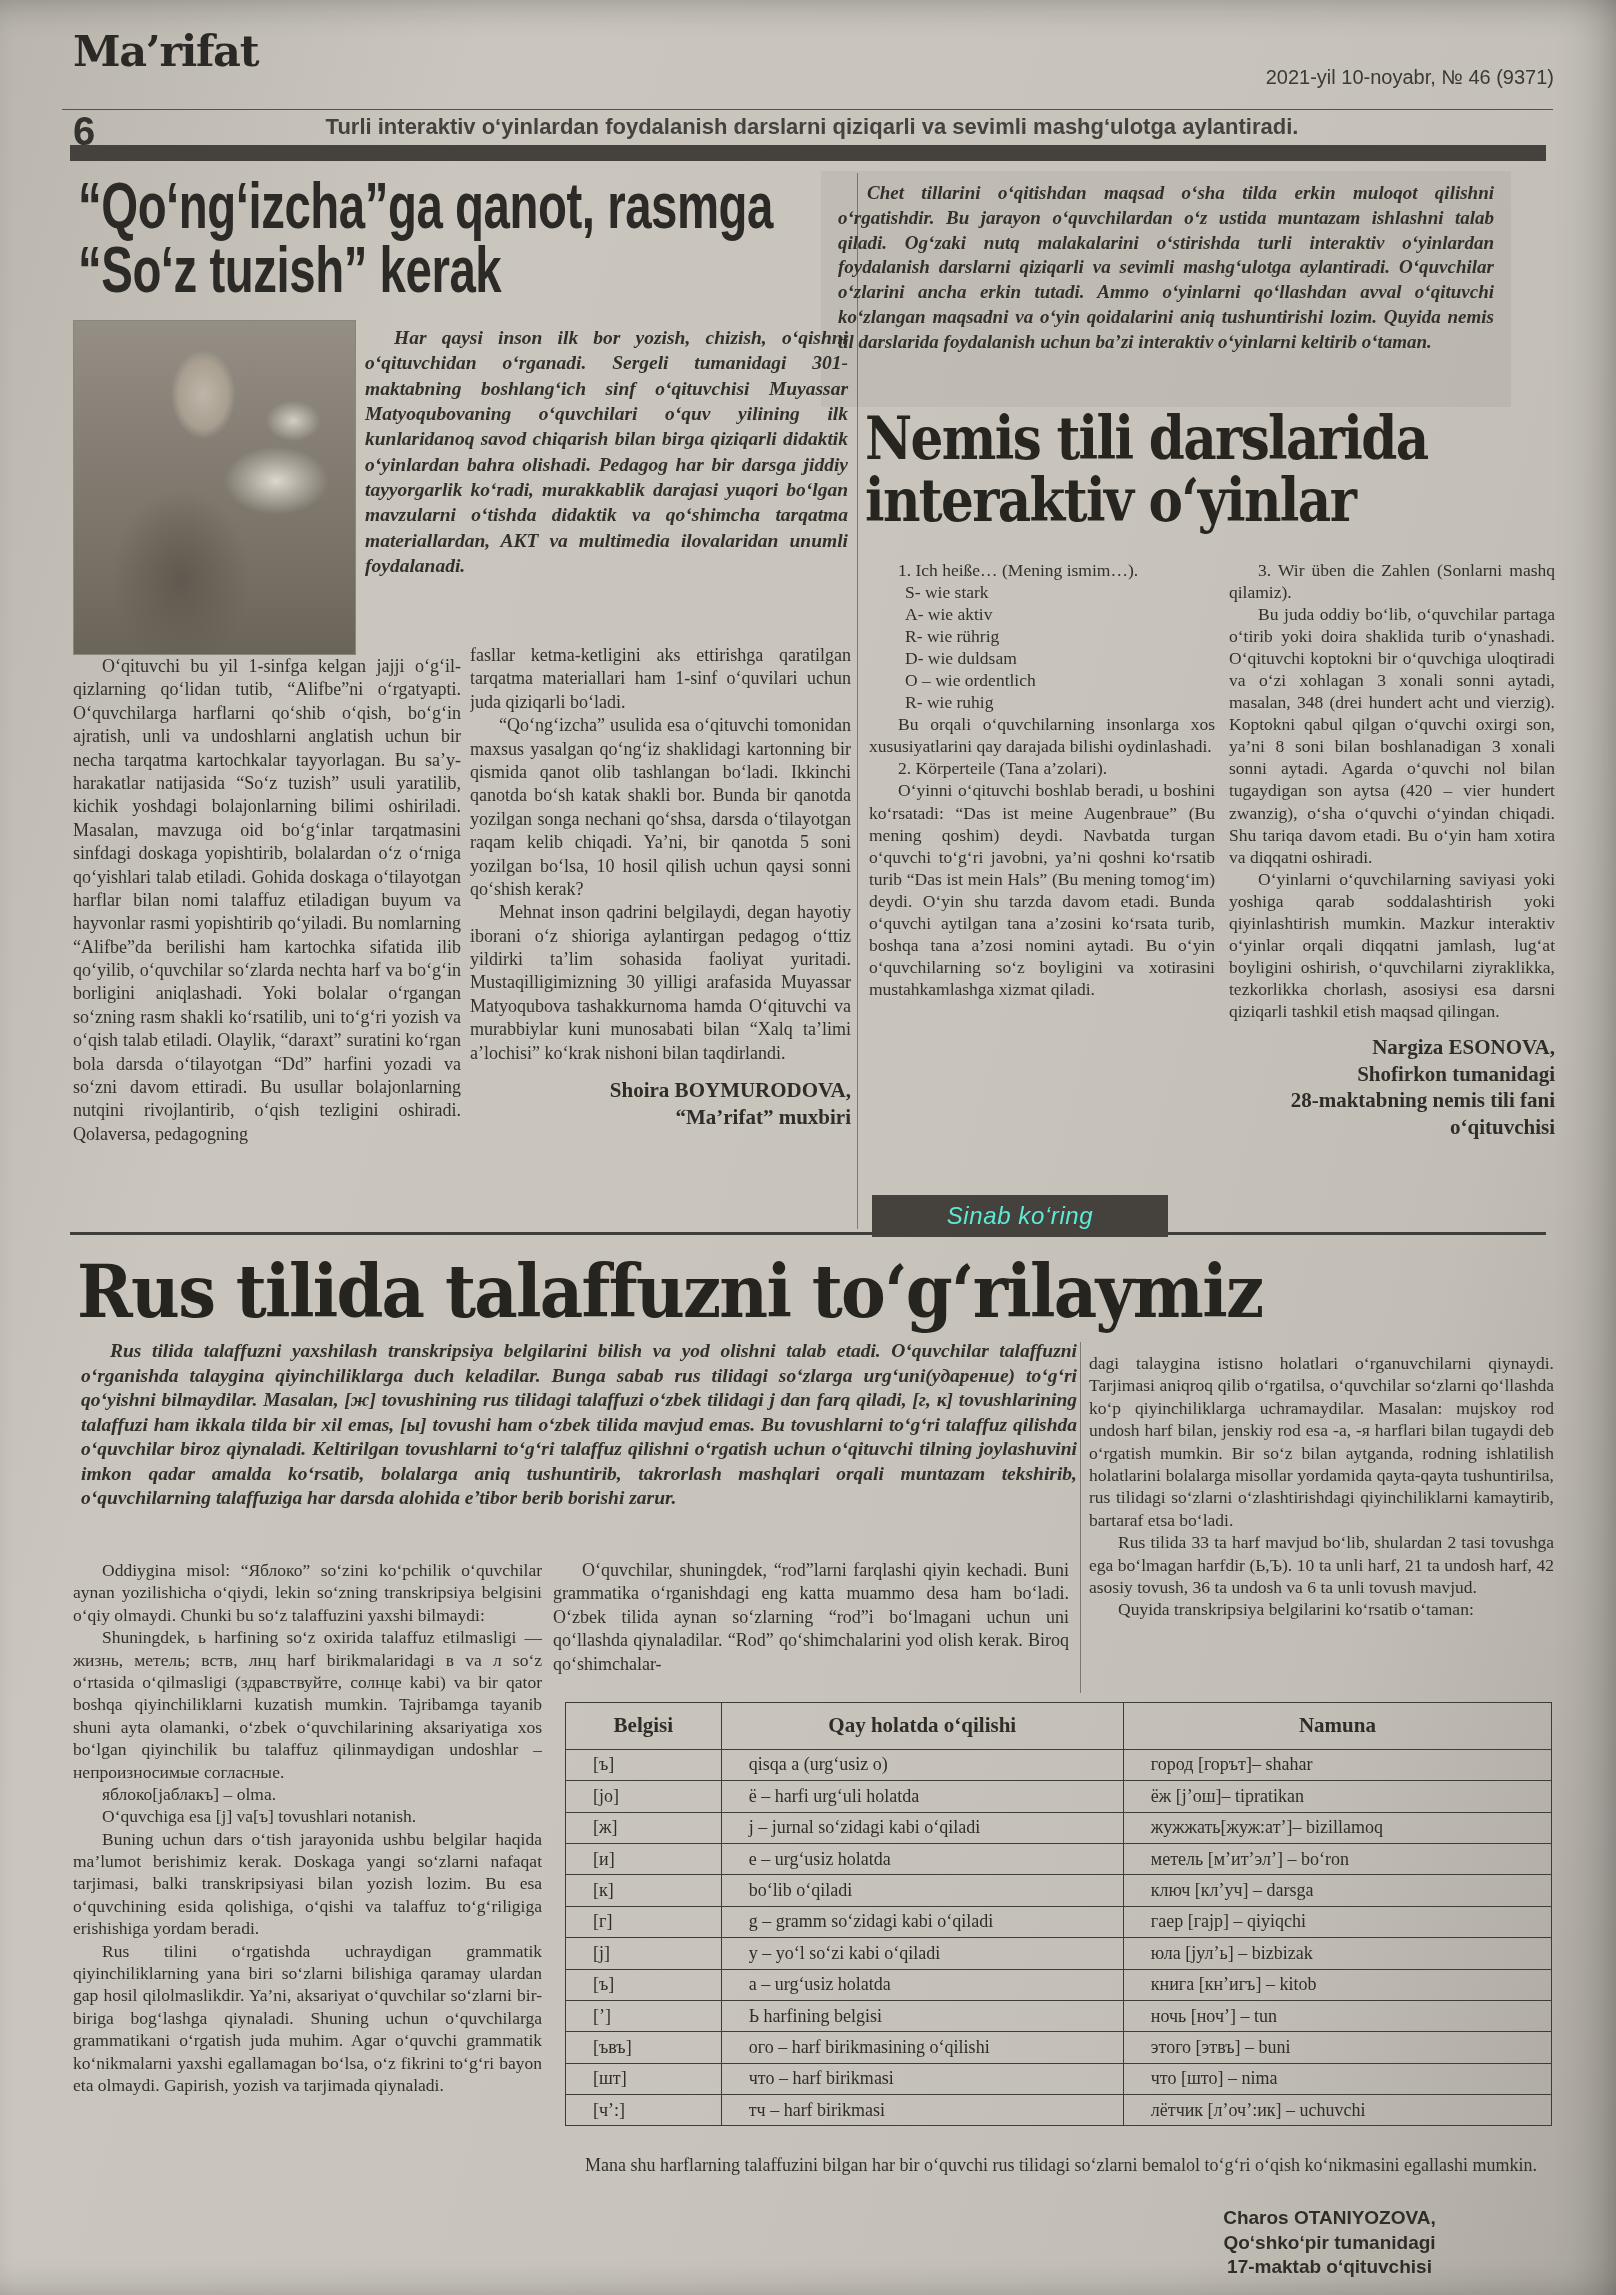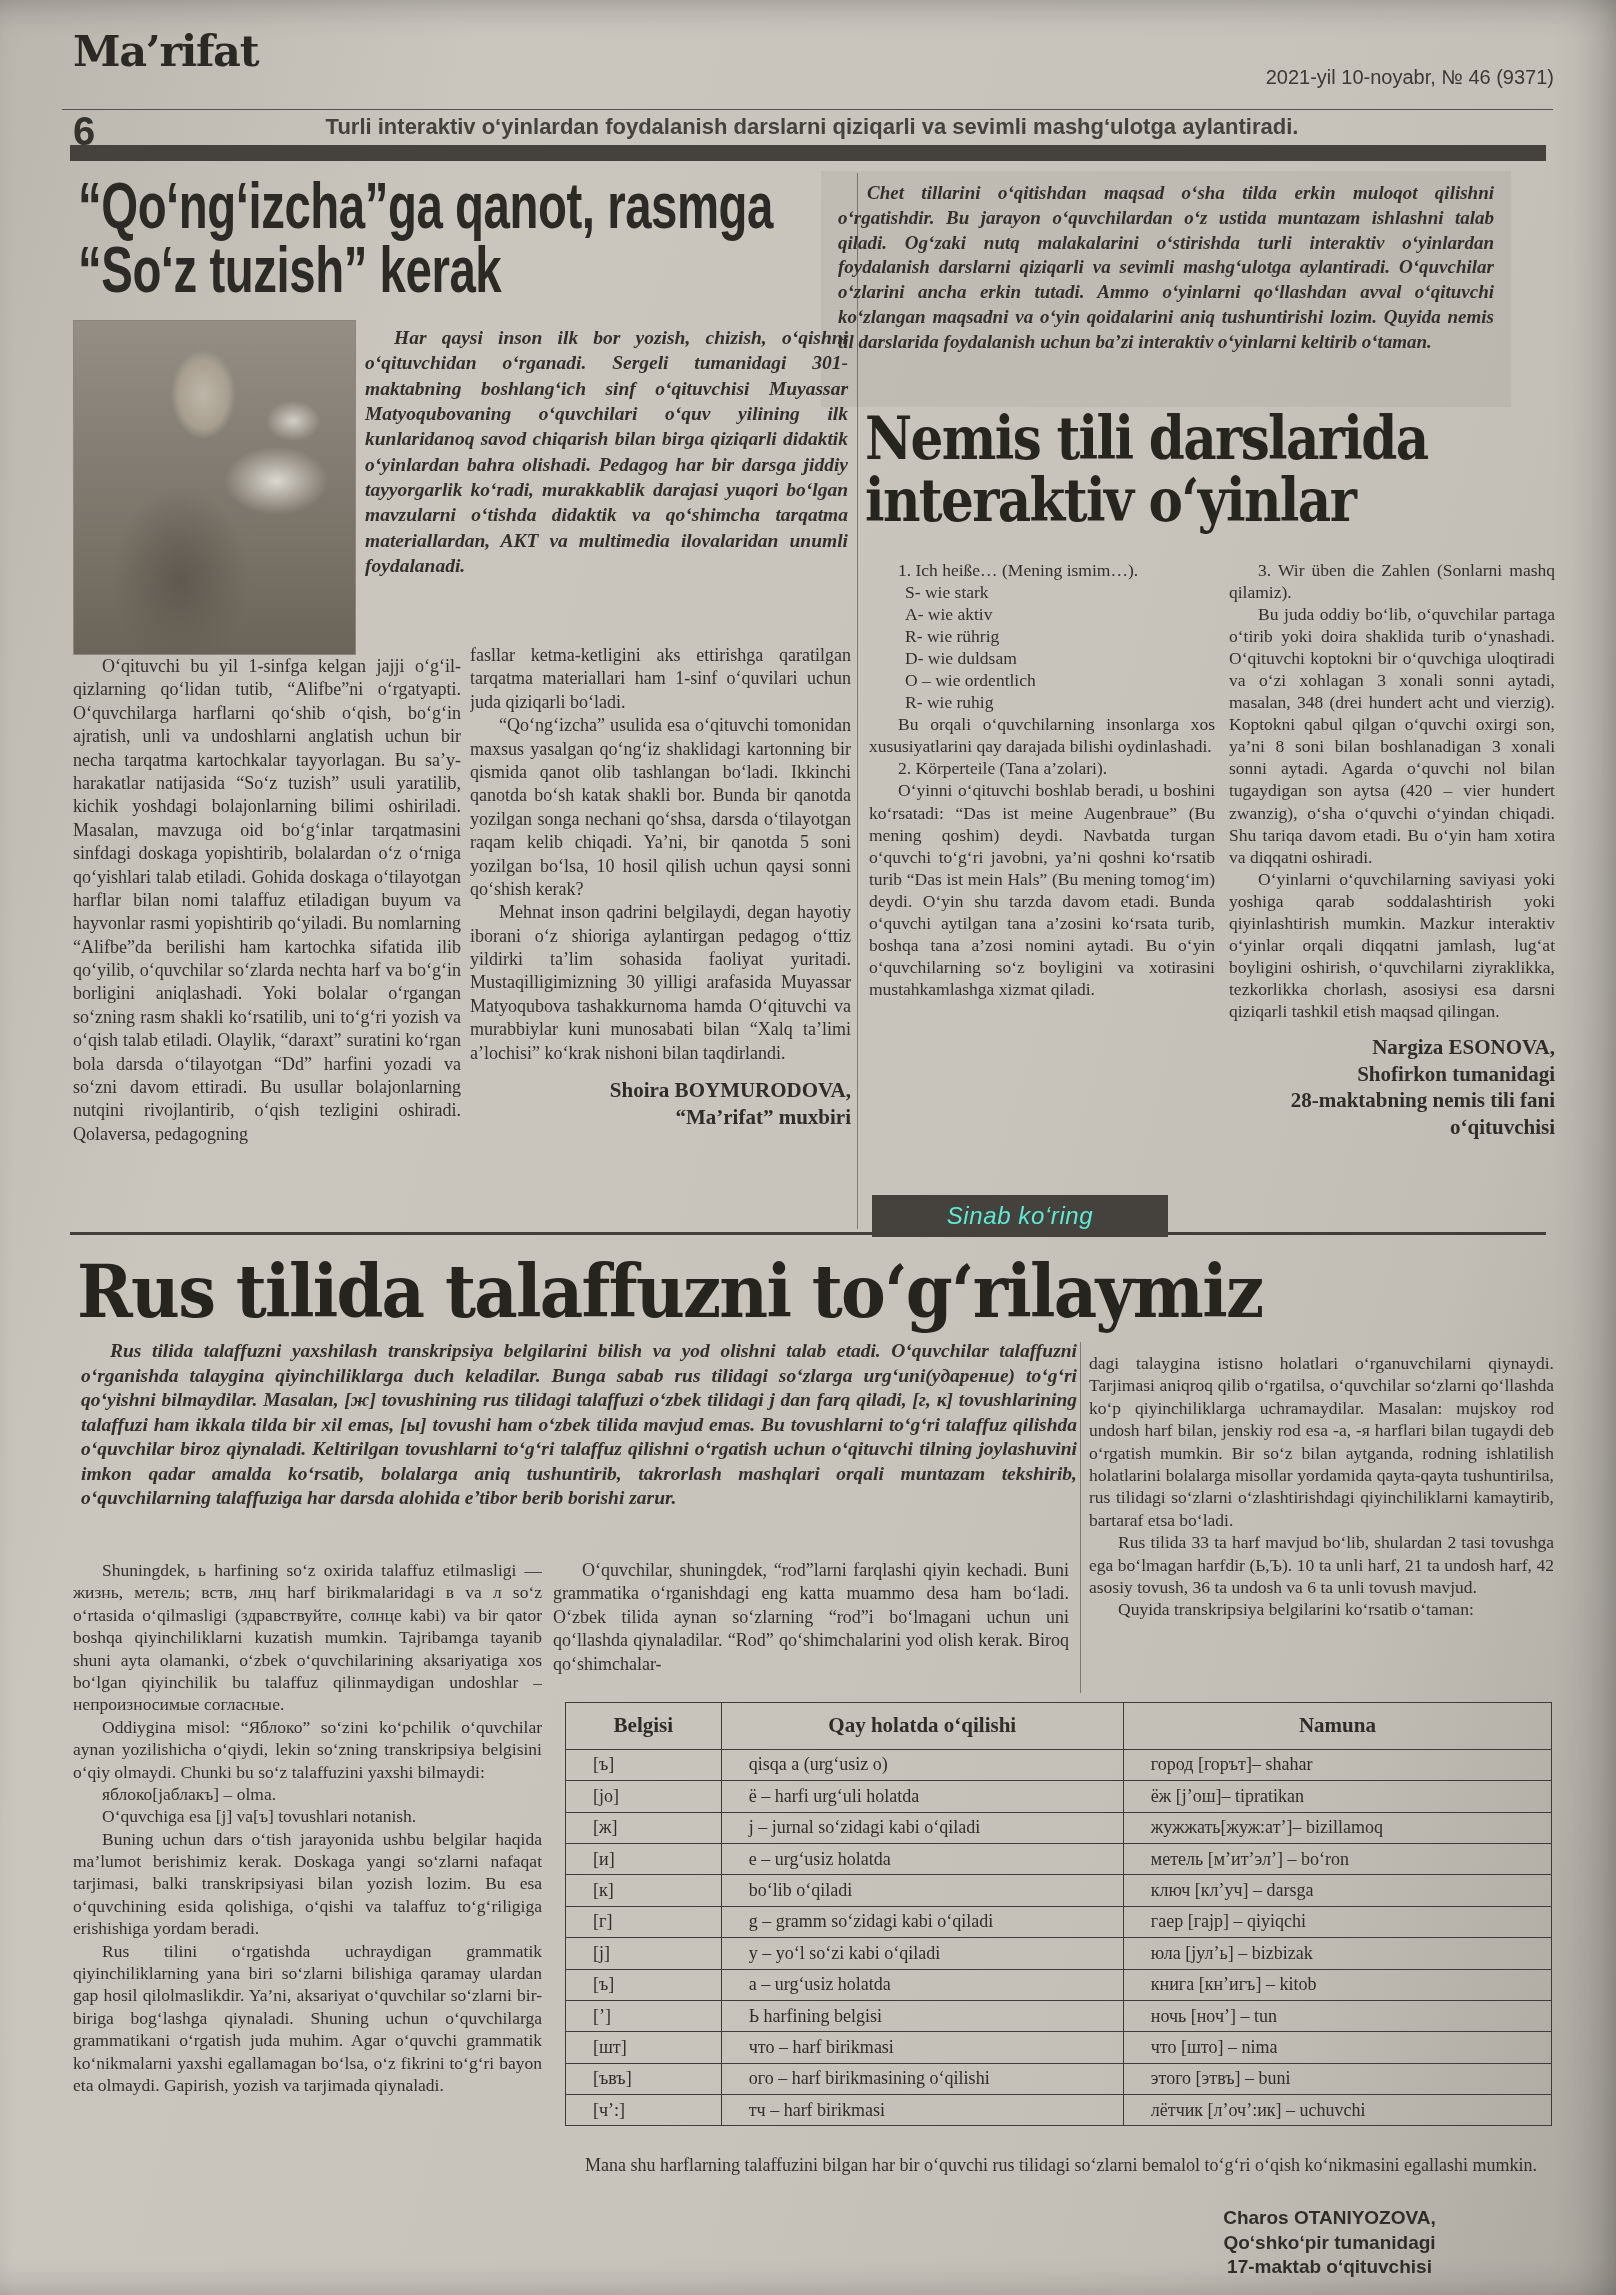--- a/index.html
+++ b/index.html
@@ -145,22 +145,22 @@
   <div class="abs a3-intro">
       <p>Rus tilida talaffuzni yaxshilash transkripsiya belgilarini bilish va yod olishni talab etadi. O‘quvchilar talaffuzni o‘rganishda talaygina qiyinchiliklarga duch keladilar. Bunga sabab rus tilidagi so‘zlarga urg‘uni(ударение) to‘g‘ri qo‘yishni bilmaydilar. Masalan, [ж] tovushining rus tilidagi talaffuzi o‘zbek tilidagi j dan farq qiladi, [г, к] tovushlarining talaffuzi ham ikkala tilda bir xil emas, [ы] tovushi ham o‘zbek tilida mavjud emas. Bu tovushlarni to‘g‘ri talaffuz qilishda o‘quvchilar biroz qiynaladi. Keltirilgan tovushlarni to‘g‘ri talaffuz qilishni o‘rgatish uchun o‘qituvchi tilning joylashuvini imkon qadar amalda ko‘rsatib, bolalarga aniq tushuntirib, takrorlash mashqlari orqali muntazam tekshirib, o‘quvchilarning talaffuziga har darsda alohida e’tibor berib borishi zarur.</p>
     </div>
   <div class="abs vdiv" style="left:1080px; top:1342px; height:351px;"></div>
   <div class="abs bodycol a3r cont">
       <p>dagi talaygina istisno holatlari o‘rganuvchilarni qiynaydi. Tarjimasi aniqroq qilib o‘rgatilsa, o‘quvchilar so‘zlarni qo‘llashda ko‘p qiyinchiliklarga uchramaydilar. Masalan: mujskoy rod undosh harf bilan, jenskiy rod esa -a, -я harflari bilan tugaydi deb o‘rgatish mumkin. Bir so‘z bilan aytganda, rodning ishlatilish holatlarini bolalarga misollar yordamida qayta-qayta tushuntirilsa, rus tilidagi so‘zlarni o‘zlashtirishdagi qiyinchiliklarni kamaytirib, bartaraf etsa bo‘ladi.</p>
       <p>Rus tilida 33 ta harf mavjud bo‘lib, shulardan 2 tasi tovushga ega bo‘lmagan harfdir (Ь,Ъ). 10 ta unli harf, 21 ta undosh harf, 42 asosiy tovush, 36 ta undosh va 6 ta unli tovush mavjud.</p>
       <p>Quyida transkripsiya belgilarini ko‘rsatib o‘taman:</p>
     </div>
   <div class="abs bodycol a3l">
+      <p>Oddiygina misol: “Яблоко” so‘zini ko‘pchilik o‘quvchilar aynan yozilishicha o‘qiydi, lekin so‘zning transkripsiya belgisini o‘qiy olmaydi. Chunki bu so‘z talaffuzini yaxshi bilmaydi:</p>
       <p>Shuningdek, ь harfining so‘z oxirida talaffuz etilmasligi — жизнь, метель; вств, лнц harf birikmalaridagi в va л so‘z o‘rtasida o‘qilmasligi (здравствуйте, солнце kabi) va bir qator boshqa qiyinchiliklarni kuzatish mumkin. Tajribamga tayanib shuni ayta olamanki, o‘zbek o‘quvchilarining aksariyatiga xos bo‘lgan qiyinchilik bu talaffuz qilinmaydigan undoshlar – непроизносимые согласные.</p>
-      <p>Oddiygina misol: “Яблоко” so‘zini ko‘pchilik o‘quvchilar aynan yozilishicha o‘qiydi, lekin so‘zning transkripsiya belgisini o‘qiy olmaydi. Chunki bu so‘z talaffuzini yaxshi bilmaydi:</p>
       <p>яблоко[jаблакъ] – olma.</p>
       <p>O‘quvchiga esa [j] va[ъ] tovushlari notanish.</p>
       <p>Buning uchun dars o‘tish jarayonida ushbu belgilar haqida ma’lumot berishimiz kerak. Doskaga yangi so‘zlarni nafaqat tarjimasi, balki transkripsiyasi bilan yozish lozim. Bu esa o‘quvchining esida qolishiga, o‘qishi va talaffuz to‘g‘riligiga erishishiga yordam beradi.</p>
       <p>Rus tilini o‘rgatishda uchraydigan grammatik qiyinchiliklarning yana biri so‘zlarni bilishiga qaramay ulardan gap hosil qilolmaslikdir. Ya’ni, aksariyat o‘quvchilar so‘zlarni bir-biriga bog‘lashga qiynaladi. Shuning uchun o‘quvchilarga grammatikani o‘rgatish juda muhim. Agar o‘quvchi grammatik ko‘nikmalarni yaxshi egallamagan bo‘lsa, o‘z fikrini to‘g‘ri bayon eta olmaydi. Gapirish, yozish va tarjimada qiynaladi.</p>
     </div>
   <div class="abs bodycol a3m">
       <p>O‘quvchilar, shuningdek, “rod”larni farqlashi qiyin kechadi. Buni grammatika o‘rganishdagi eng katta muammo desa ham bo‘ladi. O‘zbek tilida aynan so‘zlarning “rod”i bo‘lmagani uchun uni qo‘llashda qiynaladilar. “Rod” qo‘shimchalarini yod olish kerak. Biroq qo‘shimchalar-</p>
     </div>
 
   <table class="abs rtable">
@@ -216,28 +216,28 @@
           <td>[ъ]</td>
           <td>a – urg‘usiz holatda</td>
           <td>книга [кн’игъ] – kitob</td>
         </tr>
         <tr>
           <td>[’]</td>
           <td>Ь harfining belgisi</td>
           <td>ночь [ноч’] – tun</td>
         </tr>
         <tr>
+          <td>[ъвъ]</td>
+          <td>ого – harf birikmasining o‘qilishi</td>
+          <td>этого [этвъ] – buni</td>
+        </tr>
+        <tr>
           <td>[шт]</td>
           <td>что – harf birikmasi</td>
           <td>что [што] – nima</td>
-        </tr>
-        <tr>
-          <td>[ъвъ]</td>
-          <td>ого – harf birikmasining o‘qilishi</td>
-          <td>этого [этвъ] – buni</td>
         </tr>
         <tr>
           <td>[ч’:]</td>
           <td>тч – harf birikmasi</td>
           <td>лётчик [л’оч’:ик] – uchuvchi</td>
         </tr>
       </tbody>
   </table>
 
   <div class="abs bodycol note">

